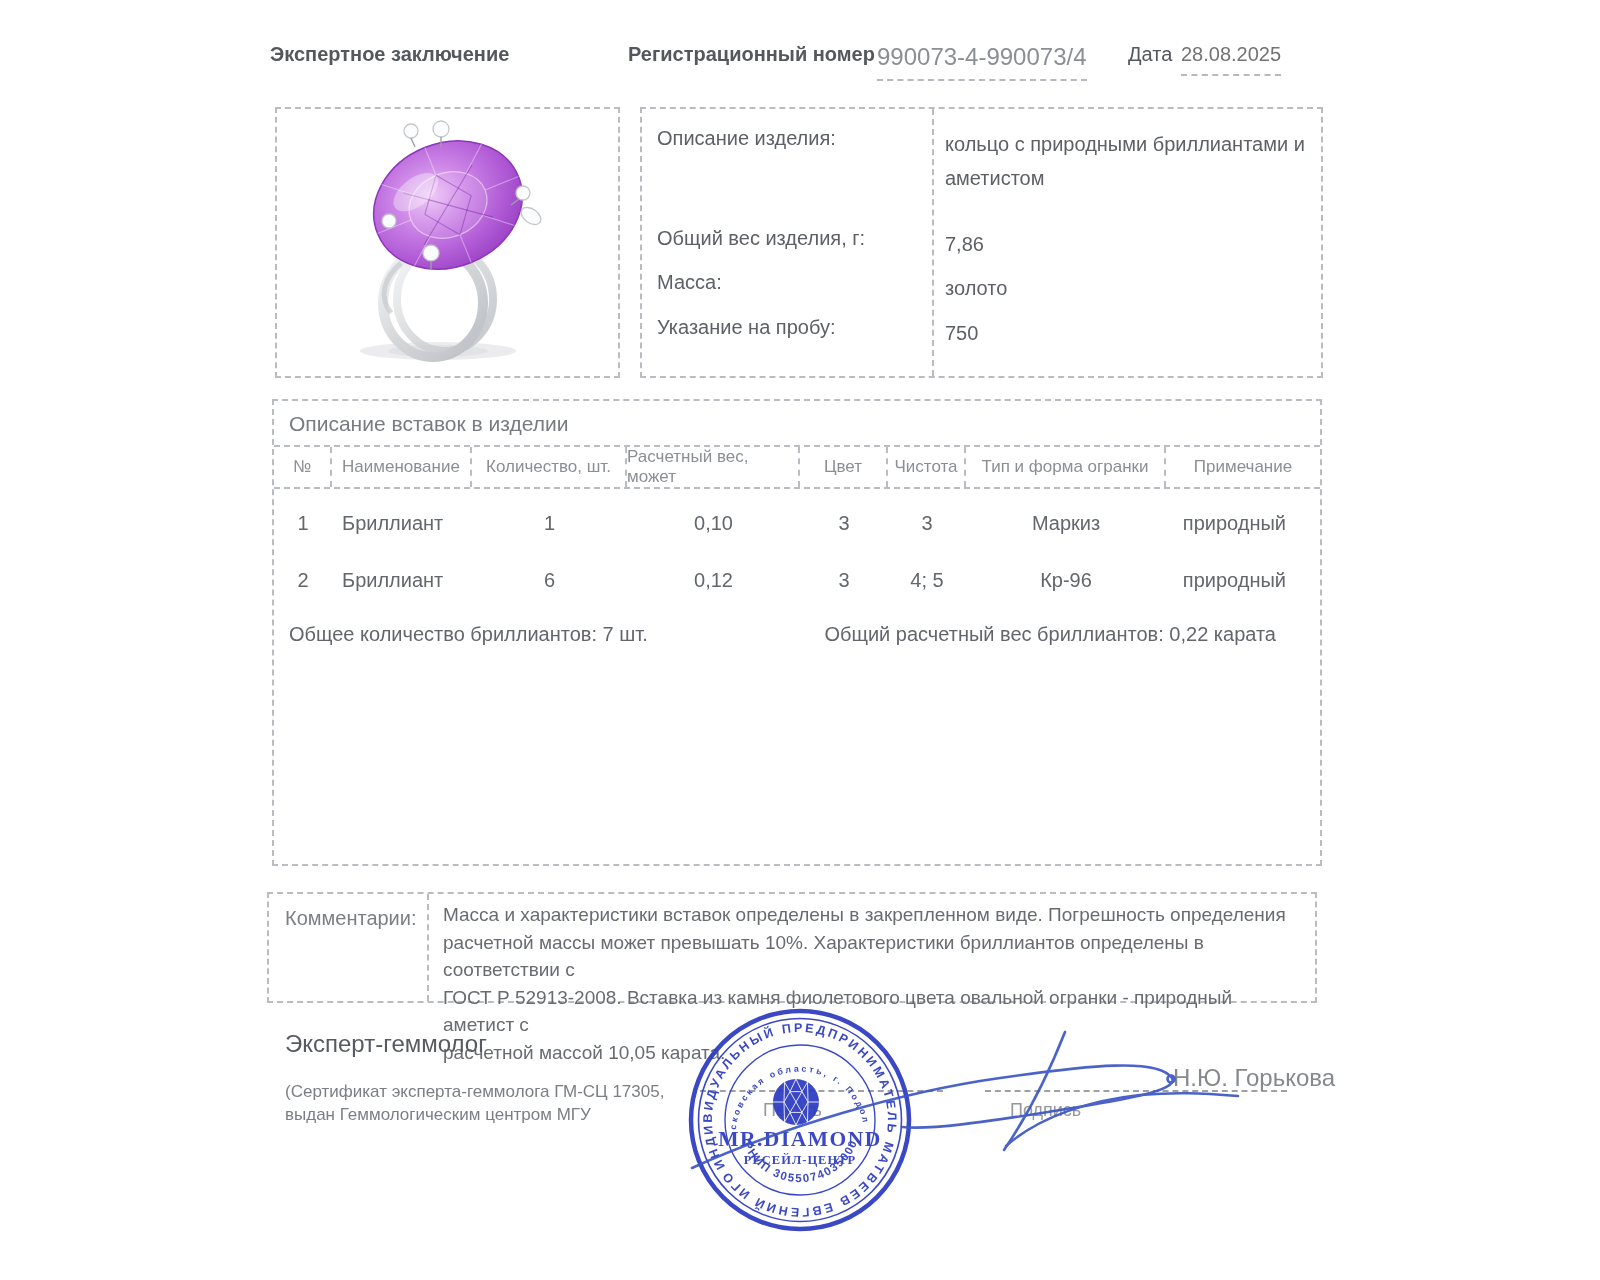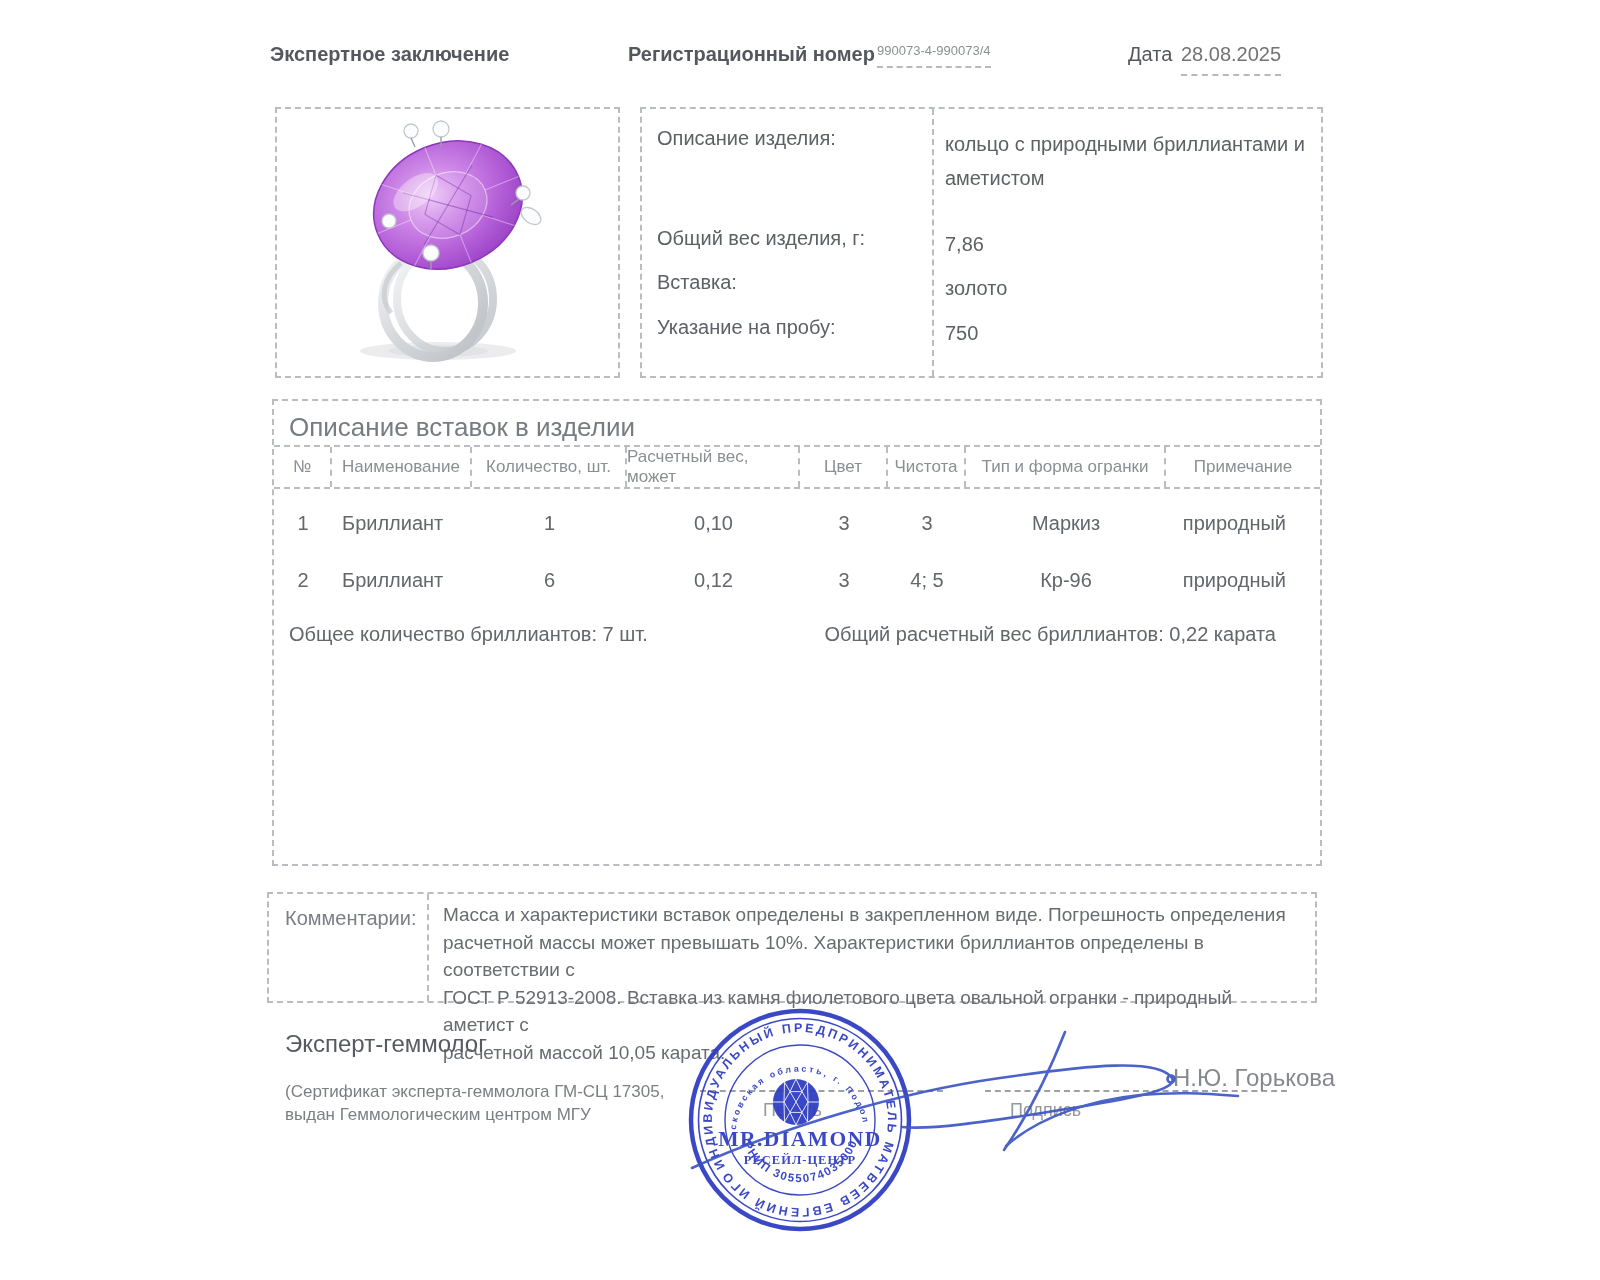--- a/index.html
+++ b/index.html
@@ -3,40 +3,40 @@
 <meta charset="utf-8">
 <style>
   * { margin:0; padding:0; box-sizing:border-box; }
   html,body { background:#ffffff; }
   body { font-family:"Liberation Sans","DejaVu Sans",sans-serif; }
   .page { position:relative; width:1364px; height:1280px; background:#fff; overflow:hidden; }
 
   
   .hdr-title { position:absolute; left:270px; top:43px; font-size:20px; font-weight:700; color:#54585d; }
   .hdr-reg-label { position:absolute; left:628px; top:43px; font-size:20px; font-weight:700; color:#54585d; }
-  .hdr-reg-value { position:absolute; left:877px; top:43px; font-size:13px; color:#8b8f94;
+  .hdr-reg-value { position:absolute; left:877px; top:43px; font-size:24px; color:#8b8f94;
                    border-bottom:2px dashed #b6babe; padding-bottom:8px; }
   .hdr-date-label { position:absolute; left:1128px; top:43px; font-size:20px; font-weight:400; color:#54585d; }
   .hdr-date-value { position:absolute; left:1181px; top:43px; font-size:20px; color:#737373;
                     border-bottom:2px dashed #b6babe; padding-bottom:8px; }
 
   
   .dashed { border:2px dashed #b9bdc1; }
 
   .photo-box { position:absolute; left:275px; top:107px; width:345px; height:271px; background:#fff; }
   .photo-box svg { position:absolute; left:6px; top:4px; }
 
   .desc-box { position:absolute; left:640px; top:107px; width:683px; height:271px; }
   .desc-divider { position:absolute; left:290px; top:0; width:0; height:267px; border-left:2px dashed #b9bdc1; }
   .desc-row-label { position:absolute; left:15px; font-size:20px; color:#5d6166; }
   .desc-row-value { position:absolute; left:303px; width:372px; font-size:20px; color:#5d6166; line-height:34px; }
 
   
   .inserts-box { position:absolute; left:272px; top:399px; width:1050px; height:467px; }
-  .inserts-title { padding:11px 0 0 15px; font-size:26px; color:#787c81; height:44px; }
+  .inserts-title { padding:11px 0 0 15px; font-size:21px; color:#787c81; height:44px; }
   .thead { display:grid; grid-template-columns:58px 140px 155px 173px 88px 78px 200px 1fr;
            border-top:2px dashed #b9bdc1; border-bottom:2px dashed #b9bdc1; height:44px; }
   .th { display:flex; align-items:center; justify-content:center; font-size:17px; color:#8b8f94;
         border-right:2px dashed #b9bdc1; }
   .th:last-child { border-right:none; }
   .trow { display:grid; grid-template-columns:58px 140px 155px 173px 88px 78px 200px 1fr;
           height:57px; align-items:center; font-size:20px; color:#63676c; }
   .td { text-align:center; }
   .td.name { text-align:left; padding-left:10px; }
   .td.note { text-align:right; padding-right:34px; }
@@ -141,21 +141,21 @@
       </g>
     </svg>
   </div>
 
   <div class="desc-box dashed">
     <div class="desc-divider"></div>
     <div class="desc-row-label" style="top:18px">Описание изделия:</div>
     <div class="desc-row-value" style="top:18px">кольцо с природными бриллиантами и аметистом</div>
     <div class="desc-row-label" style="top:118px">Общий вес изделия, г:</div>
     <div class="desc-row-value" style="top:118px">7,86</div>
-    <div class="desc-row-label" style="top:162px">Вставка:</div>
+    <div class="desc-row-label" style="top:162px">Масса:</div>
     <div class="desc-row-value" style="top:162px">золото</div>
     <div class="desc-row-label" style="top:207px">Указание на пробу:</div>
     <div class="desc-row-value" style="top:207px">750</div>
   </div>
 
   <div class="inserts-box dashed">
     <div class="inserts-title">Описание вставок в изделии</div>
     <div class="thead">
       <div class="th">№</div>
       <div class="th">Наименование</div>

